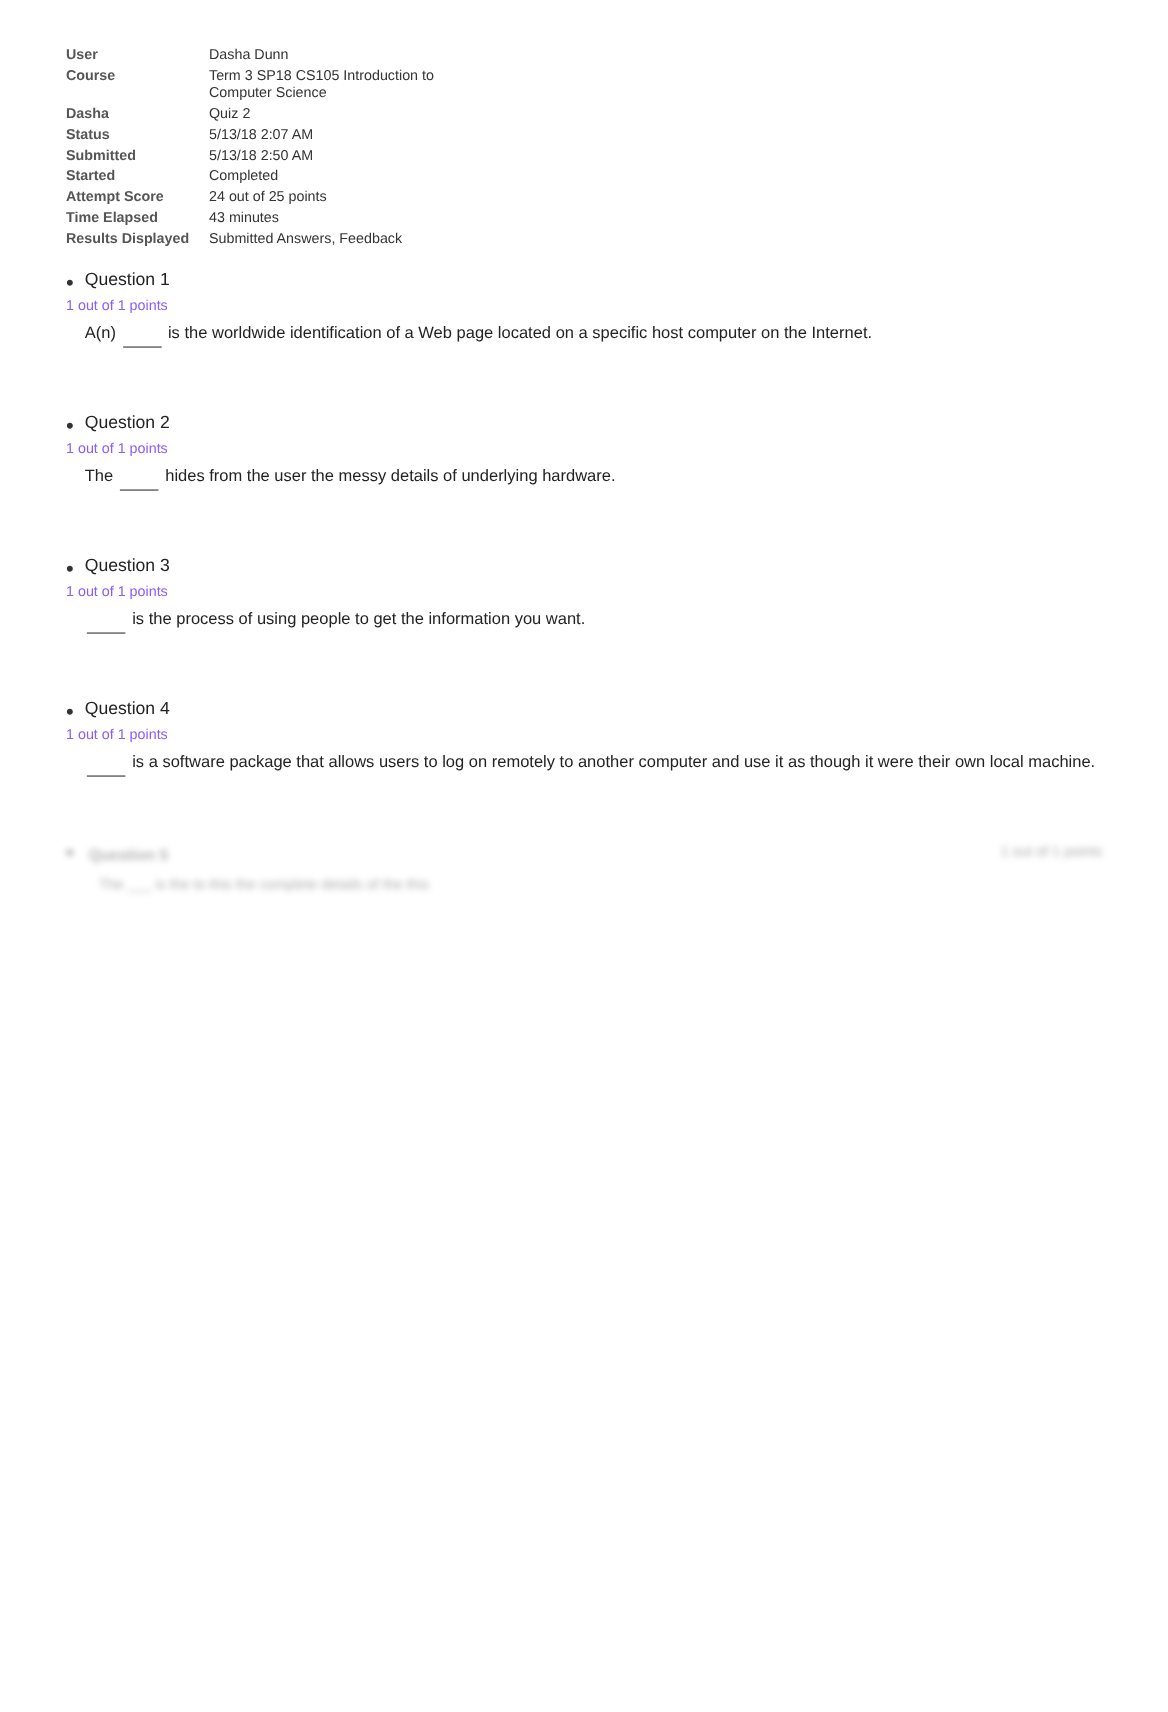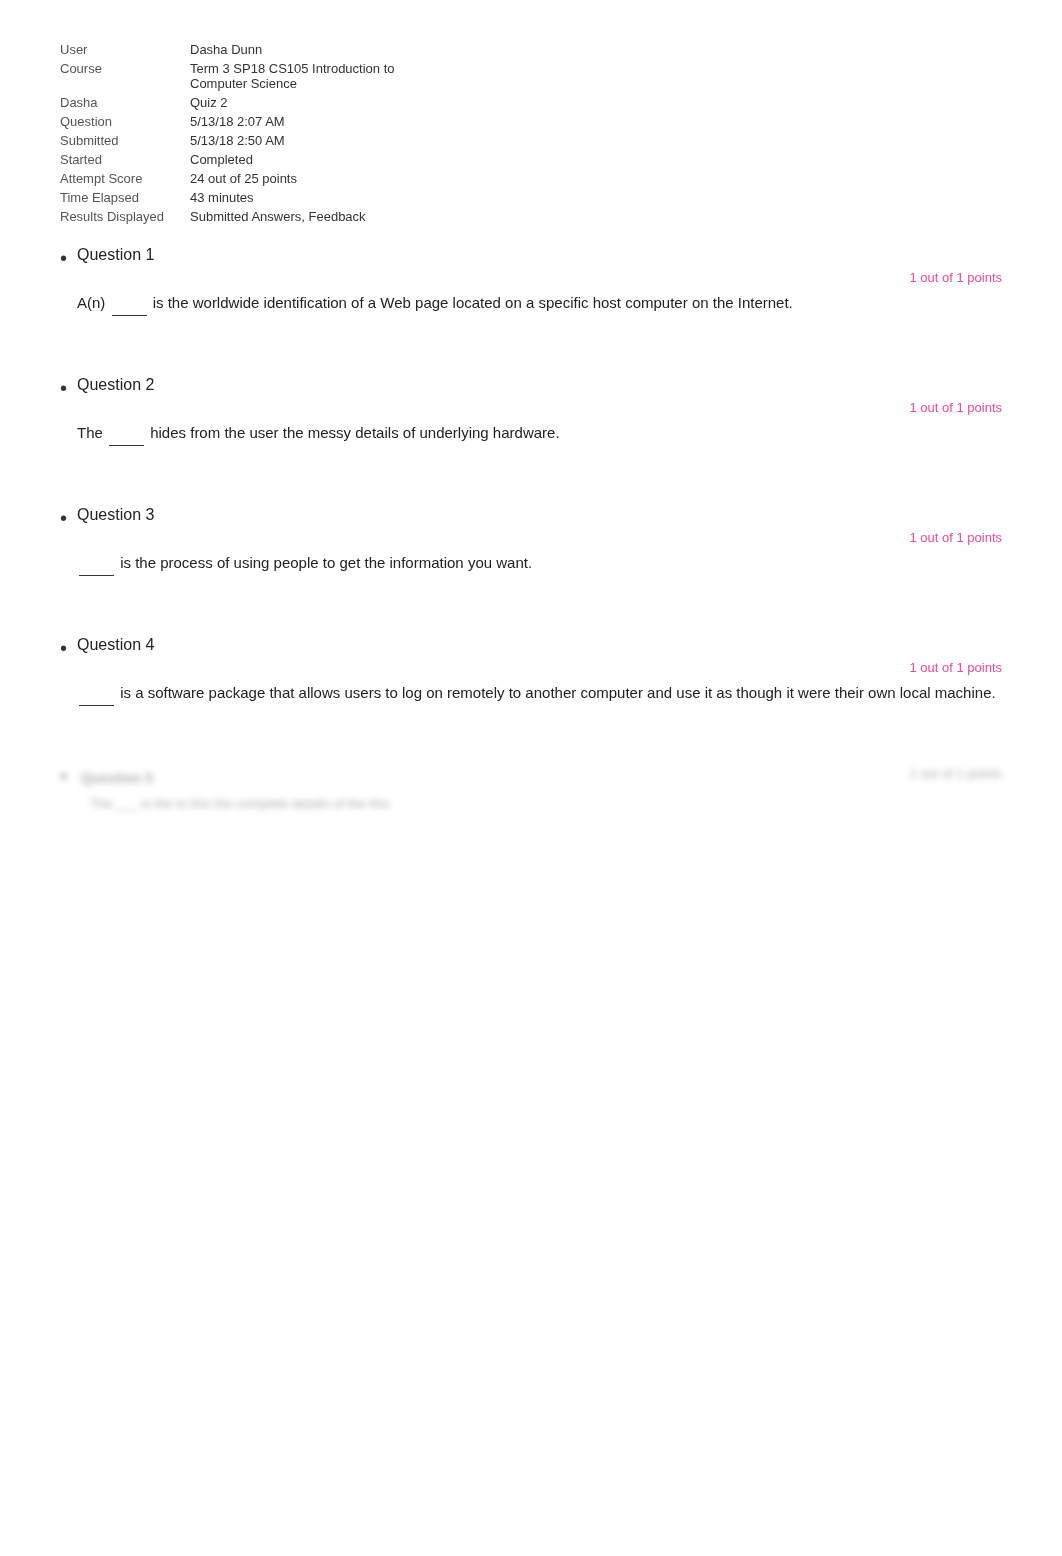--- a/index.html
+++ b/index.html
@@ -25,20 +25,21 @@
 
     .info-table tr td {
       padding: 2px 8px 2px 0;
       vertical-align: top;
     }
 
     .info-table td:first-child {
       color: #555;
       min-width: 130px;
       font-size: 13px;
+      font-weight: bold;
     }
 
     .info-table td:last-child {
       color: #333;
       font-size: 13px;
     }
 
     .bullet {
       font-size: 20px;
       margin-right: 10px;
@@ -47,23 +48,23 @@
       margin-top: 2px;
     }
 
     .question-title {
       font-weight: normal;
       font-size: 16px;
       color: #222;
     }
 
     .points-row {
-      text-align: right;
+      text-align: left;
       font-size: 13px;
-      color: #ec4899;
+      color: #8b5cf6;
       margin-bottom: 6px;
     }
 
     .question-text {
       font-size: 15px;
       color: #222;
       line-height: 1.6;
       margin-left: 17px;
       margin-top: 4px;
     }
@@ -115,21 +116,21 @@
       </tr>
       <tr>
         <td>Course</td>
         <td>Term 3 SP18 CS105 Introduction to<br>Computer Science</td>
       </tr>
       <tr>
         <td>Dasha</td>
         <td>Quiz 2</td>
       </tr>
       <tr>
-        <td>Question</td>
+        <td>Status</td>
         <td>5/13/18 2:07 AM</td>
       </tr>
       <tr>
         <td>Submitted</td>
         <td>5/13/18 2:50 AM</td>
       </tr>
       <tr>
         <td>Started</td>
         <td>Completed</td>
       </tr>

